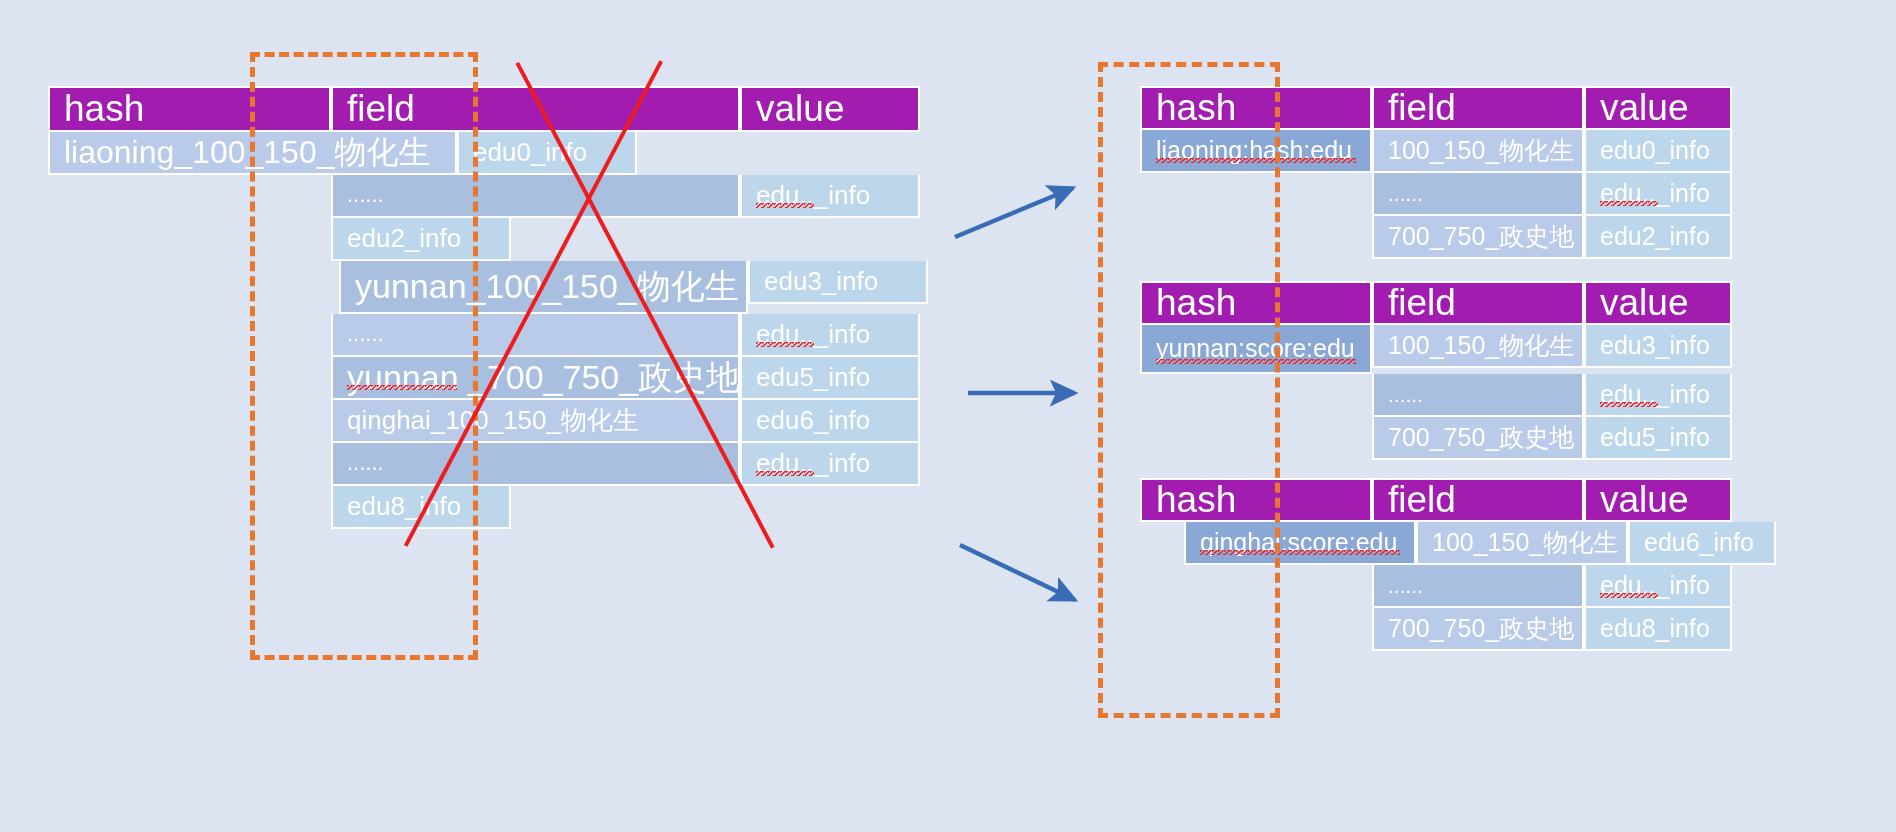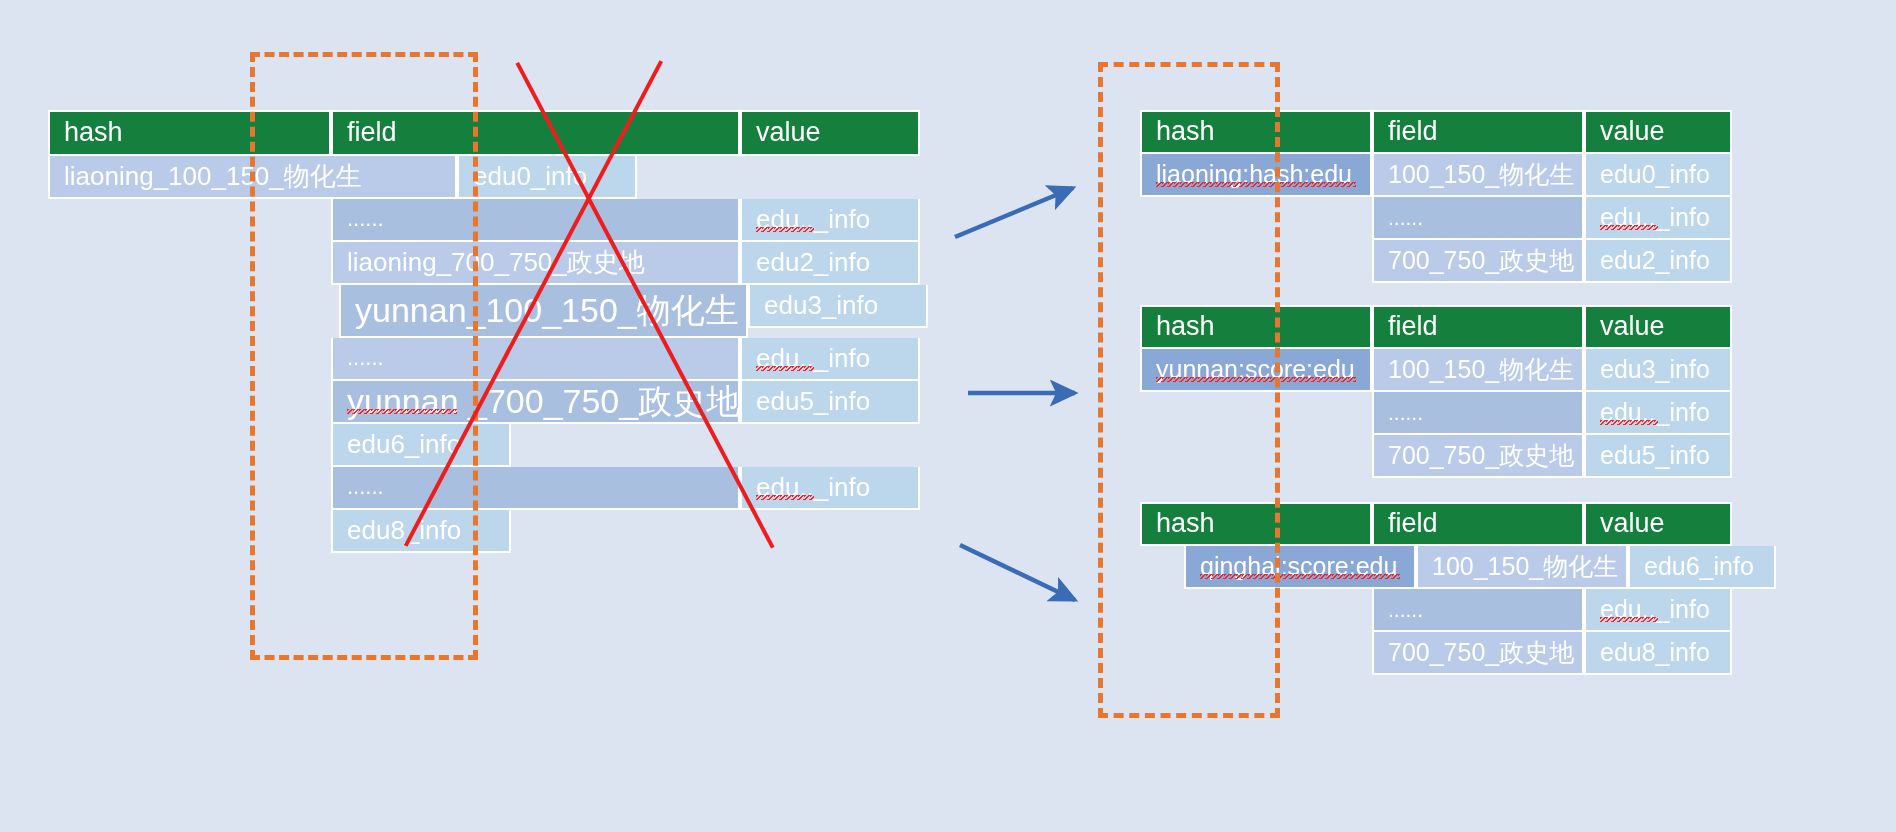--- a/index.html
+++ b/index.html
@@ -21,24 +21,23 @@
     color:#ffffff;
     font-size:26px;
     line-height:1.1;
     white-space:nowrap;
     border:2px solid #ffffff;
     border-top-width:0;
     border-bottom-width:2px;
     position:relative;
   }
   .hdr{
-    background:#15803d;
-    font-size:27px;
+    background:#a21caf;
+    font-size:37px;
     border-top-width:2px;
-    margin-top:24px;
   }
   .body-a{background:#a9bfe0;}
   .body-b{background:#b9cbe8;}
   .body-hash{background:#8aa8d6;}
   .body-val{background:#bcd6ec;}
   .spacer{background:transparent;border-color:transparent;}
 
   
   .sq{position:relative;}
   .sq::after{
@@ -82,50 +81,50 @@
 
 <div class="stage">
 
   <div class="tbl" id="left-table" style="left:48px;top:86px;">
       <div class="row">
         <div class="cell hdr" style="width: 283px; height: 46px;">hash</div>
         <div class="cell hdr" style="width: 409px; height: 46px;">field</div>
         <div class="cell hdr" style="width: 180px; height: 46px;">value</div>
       </div>
       <div class="row">
-        <div class="cell body-b" style="width: 409px; height: 43px; font-size: 26px;">liaoning_100_150_物化生</div>
+        <div class="cell body-b" style="width: 409px; height: 43px; font-size: 32px;">liaoning_100_150_物化生</div>
         <div class="cell body-val" style="width: 180px; height: 43px;">edu0_info</div>
       </div>
       <div class="row">
         <div class="cell spacer" style="width: 283px; height: 43px;"></div>
         <div class="cell body-a" style="width: 409px; height: 43px; font-size: 22px;">......</div>
         <div class="cell body-val sq w-edu" style="width: 180px; height: 43px;">edu.._info</div>
       </div>
       <div class="row">
         <div class="cell spacer" style="width: 283px; height: 43px;"></div>
-        <div class="cell body-b" style="width: 409px; height: 43px; font-size: 26px;">liaoning_700_750_政史地</div>
         <div class="cell body-val" style="width: 180px; height: 43px;">edu2_info</div>
       </div>
       <div class="row">
         <div class="cell spacer" style="width: 283px; height: 43px;"></div>
         <div class="cell body-a" style="width: 409px; height: 53px; font-size: 34px; margin-left: 8px;">yunnan_100_150_物化生</div>
         <div class="cell body-val" style="width: 180px; height: 43px;">edu3_info</div>
       </div>
       <div class="row">
         <div class="cell spacer" style="width: 283px; height: 43px;"></div>
         <div class="cell body-b" style="width: 409px; height: 43px; font-size: 22px;">......</div>
         <div class="cell body-val sq w-edu" style="width: 180px; height: 43px;">edu.._info</div>
       </div>
       <div class="row">
         <div class="cell spacer" style="width: 283px; height: 43px;"></div>
         <div class="cell body-a sq w-yun" style="width: 409px; height: 43px; font-size: 34px;">yunnan _700_750_政史地</div>
         <div class="cell body-val" style="width: 180px; height: 43px;">edu5_info</div>
       </div>
       <div class="row">
         <div class="cell spacer" style="width: 283px; height: 43px;"></div>
+        <div class="cell body-b" style="width: 409px; height: 43px; font-size: 26px;">qinghai_100_150_物化生</div>
         <div class="cell body-val" style="width: 180px; height: 43px;">edu6_info</div>
       </div>
       <div class="row">
         <div class="cell spacer" style="width: 283px; height: 43px;"></div>
         <div class="cell body-a" style="width: 409px; height: 43px; font-size: 22px;">......</div>
         <div class="cell body-val sq w-edu" style="width: 180px; height: 43px;">edu.._info</div>
       </div>
       <div class="row">
         <div class="cell spacer" style="width: 283px; height: 43px;"></div>
         <div class="cell body-val" style="width: 180px; height: 43px;">edu8_info</div>
@@ -154,21 +153,21 @@
         <div class="cell body-val" style="width: 148px; height: 43px; font-size: 25px;">edu2_info</div>
       </div>
     </div>
   <div class="tbl" id="right-table-1" style="left:1140px;top:281px;">
       <div class="row">
         <div class="cell hdr" style="width: 232px; height: 44px;">hash</div>
         <div class="cell hdr" style="width: 212px; height: 44px;">field</div>
         <div class="cell hdr" style="width: 148px; height: 44px;">value</div>
       </div>
       <div class="row">
-        <div class="cell body-hash sq w-full" style="width: 232px; height: 43px; font-size: 25px;">yunnan:score:edu</div>
+        <div class="cell body-hash sq w-full" style="width: 232px; height: 49px; font-size: 25px;">yunnan:score:edu</div>
         <div class="cell body-b" style="width: 212px; height: 43px; font-size: 25px;">100_150_物化生</div>
         <div class="cell body-val" style="width: 148px; height: 43px; font-size: 25px;">edu3_info</div>
       </div>
       <div class="row">
         <div class="cell spacer" style="width: 232px; height: 43px;"></div>
         <div class="cell body-a" style="width: 212px; height: 43px; font-size: 21px;">......</div>
         <div class="cell body-val sq w-edu" style="width: 148px; height: 43px; font-size: 25px;">edu.._info</div>
       </div>
       <div class="row">
         <div class="cell spacer" style="width: 232px; height: 43px;"></div>

